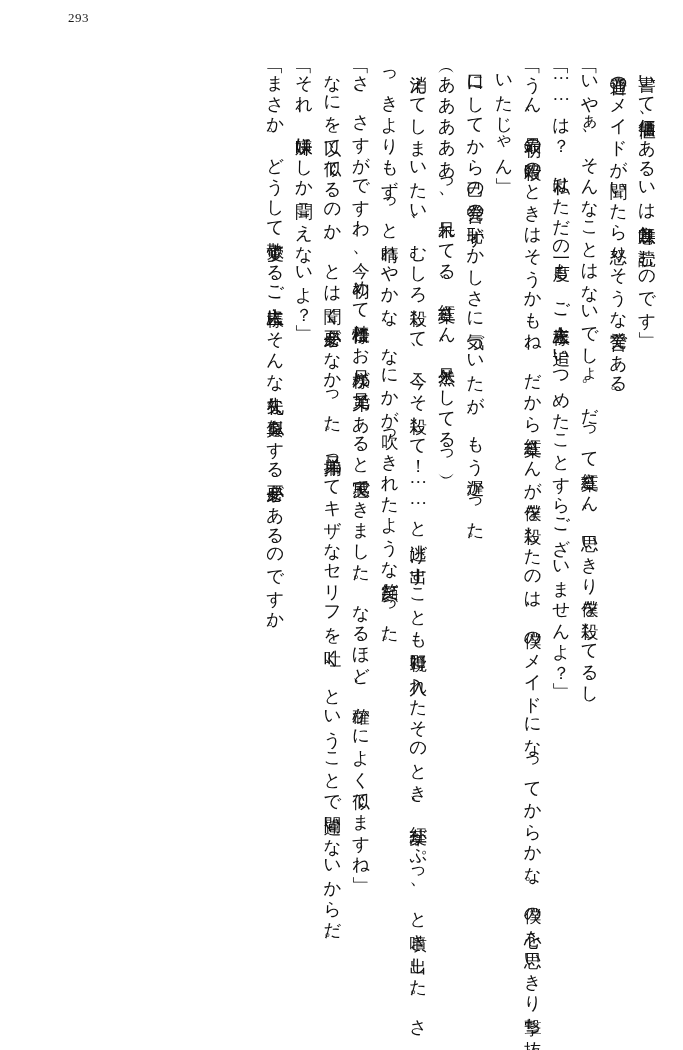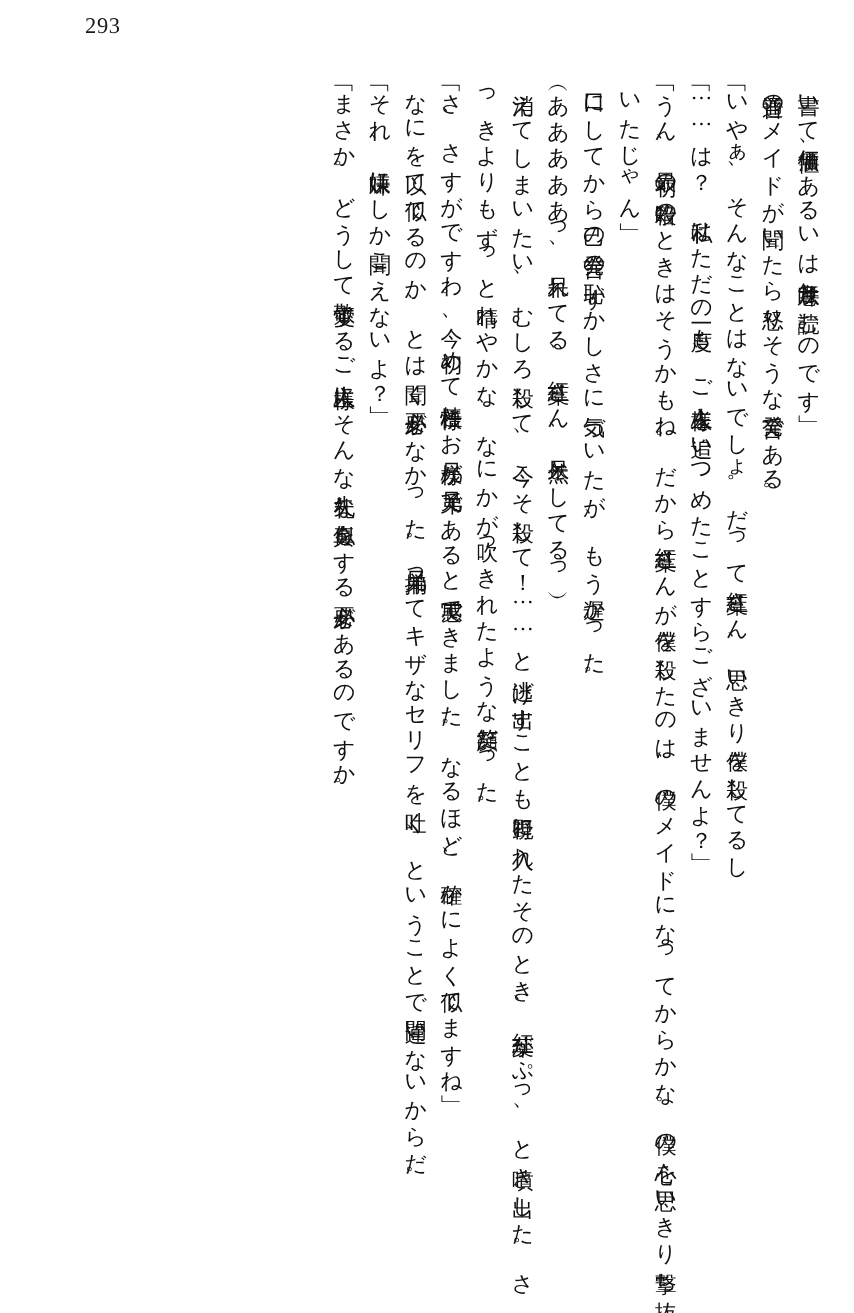--- a/index.html
+++ b/index.html
@@ -19,21 +19,21 @@
     position: absolute;
     left: 0; top: 0;
     width: 683px;
     height: 1050px;
     background: #ffffff;
   }
   .page-number {
     position: absolute;
     left: 68px;
     top: 10px;
-    font-size: 18px;
+    font-size: 13px;
     letter-spacing: 0.5px;
     color: #1a1a1a;
     font-family: "Liberation Serif", "DejaVu Serif", serif;
   }
   .text-body {
     position: absolute;
     top: 62px;
     left: 24px;
     right: 22px;
     height: 966px;

